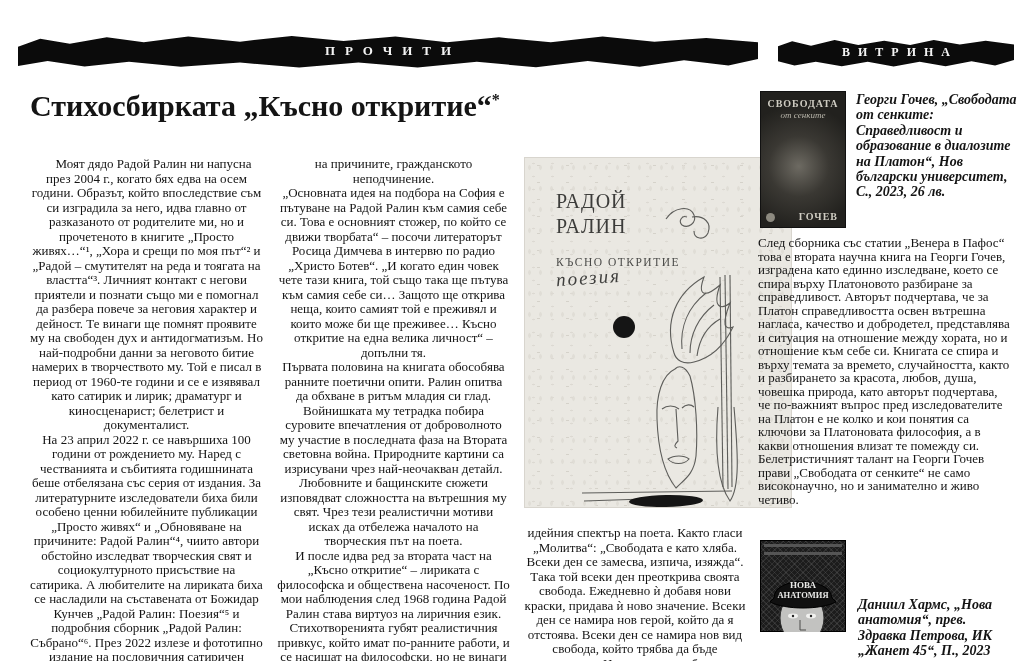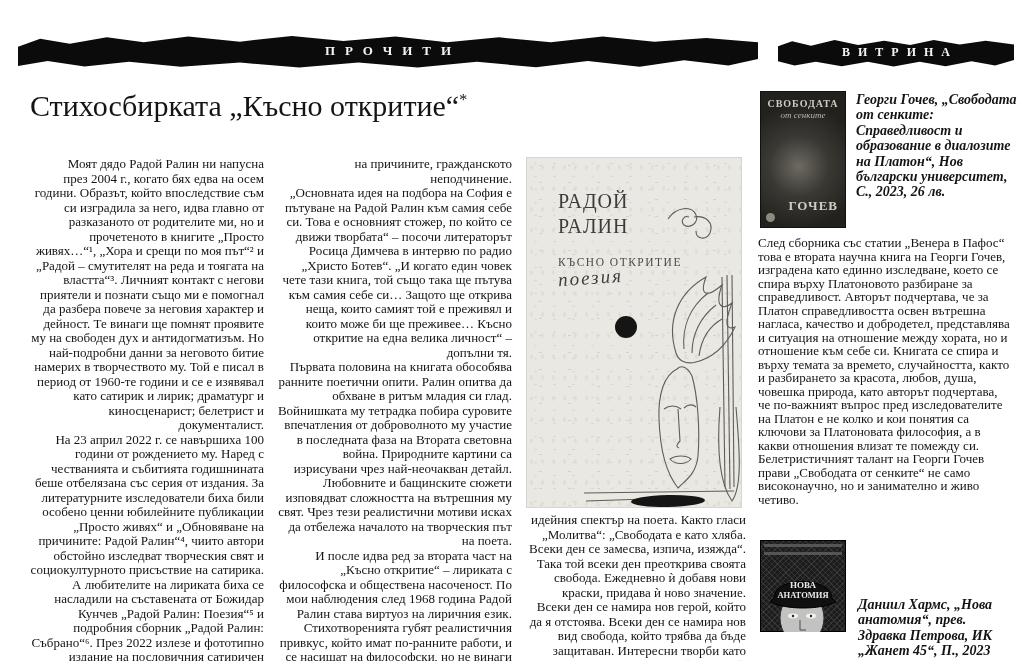--- a/index.html
+++ b/index.html
@@ -22,40 +22,40 @@
   }
   .banner-right {
     left:778px; top:37px; width:236px; height:31px;
     clip-path:polygon(0% 30%,6% 14%,14% 28%,24% 10%,34% 26%,45% 12%,56% 26%,66% 10%,77% 24%,88% 12%,100% 24%,100% 74%,92% 92%,82% 78%,71% 94%,60% 80%,49% 95%,38% 80%,27% 94%,16% 80%,7% 92%,0% 78%);
     font-size:12px; letter-spacing:8px; text-indent:8px;
   }
 
   
   .headline {
     position:absolute; left:30px; top:84px; width:718px;
-    font-size:30px; font-weight:normal; line-height:32px;
+    font-size:30px; font-weight:bold; line-height:32px;
     font-family:"Liberation Serif", serif;
   }
   .headline sup { font-size:16px; }
 
   
   .columns {
     position:absolute; left:30px; top:157px; width:716px; height:504px;
     display:flex; gap:14px;
   }
-  .col { font-size:13px; line-height:14.5px; text-align:right; }
+  .col { font-size:13px; line-height:14.5px; text-align:center; }
   .col-1 { width:236px; }
   .col-2 { width:236px; }
   .col-3 { width:222px; }
   .col p { margin:0; }
   .col-1 p:first-child { text-indent:14px; }
 
   
   .poetry-cover {
-    position:relative; width:216px; height:351px; margin-bottom:5px;
+    position:relative; width:268px; height:351px; margin-bottom:18px;
     background-color:#eae8e2;
     background-image:
       radial-gradient(#dcd9d2 1px, transparent 1.6px),
       radial-gradient(#e0ddd6 1px, transparent 1.6px),
       radial-gradient(#d5d2ca 1px, transparent 1.4px);
     background-size:19px 13px, 11px 21px, 29px 17px;
     box-shadow:0 0 0 1px #d8d5ce inset;
   }
   .poetry-cover .author {
     position:absolute; left:32px; top:32px;
@@ -83,22 +83,22 @@
   }
   .sb-book1-cover .c-title {
     position:absolute; left:0; top:7px; width:100%; text-align:center;
     color:#cfccc2; font-size:10px; letter-spacing:1px; font-weight:bold;
   }
   .sb-book1-cover .c-sub {
     position:absolute; left:0; top:19px; width:100%; text-align:center;
     color:#b8b5aa; font-size:9px; font-style:italic;
   }
   .sb-book1-cover .c-author {
-    position:absolute; right:8px; bottom:14px;
-    color:#cfccc2; font-size:13px; letter-spacing:1px; font-weight:bold;
+    position:absolute; right:8px; bottom:6px;
+    color:#cfccc2; font-size:10px; letter-spacing:1px; font-weight:bold;
   }
   .sb-book1-cover .c-logo {
     position:absolute; left:6px; bottom:6px; width:9px; height:9px;
     border-radius:50%; background:#8d8a80;
   }
   .sb-caption {
     position:absolute; font-weight:bold; font-size:14px; line-height:15.4px;font-style:italic;
   }
   .sb-caption-1 { left:856px; top:92px; width:162px; }
   .sb-review {

